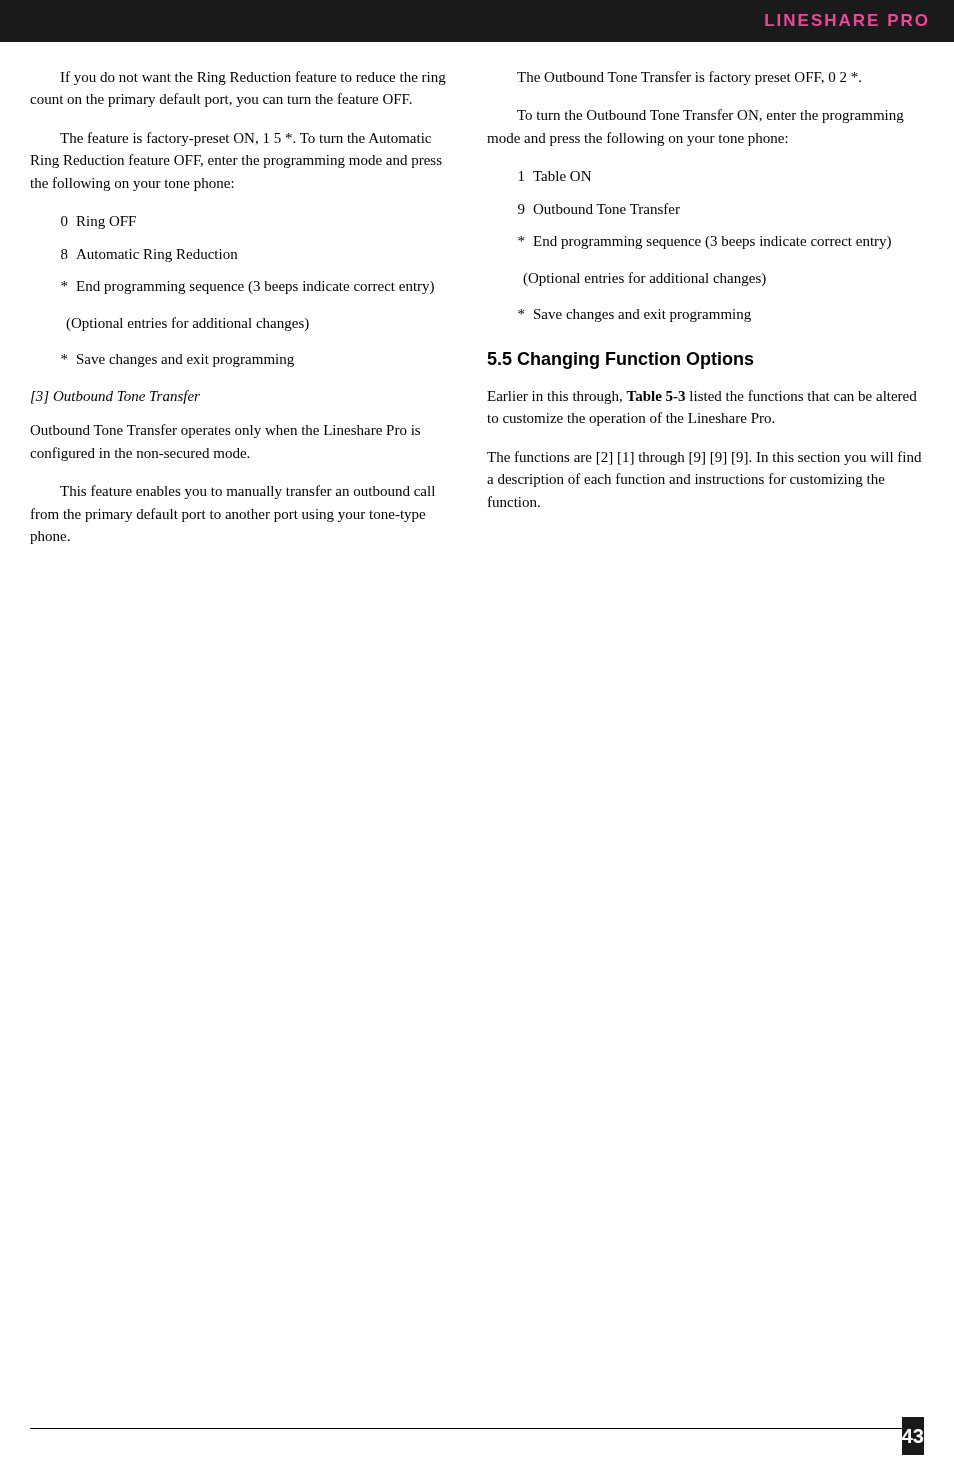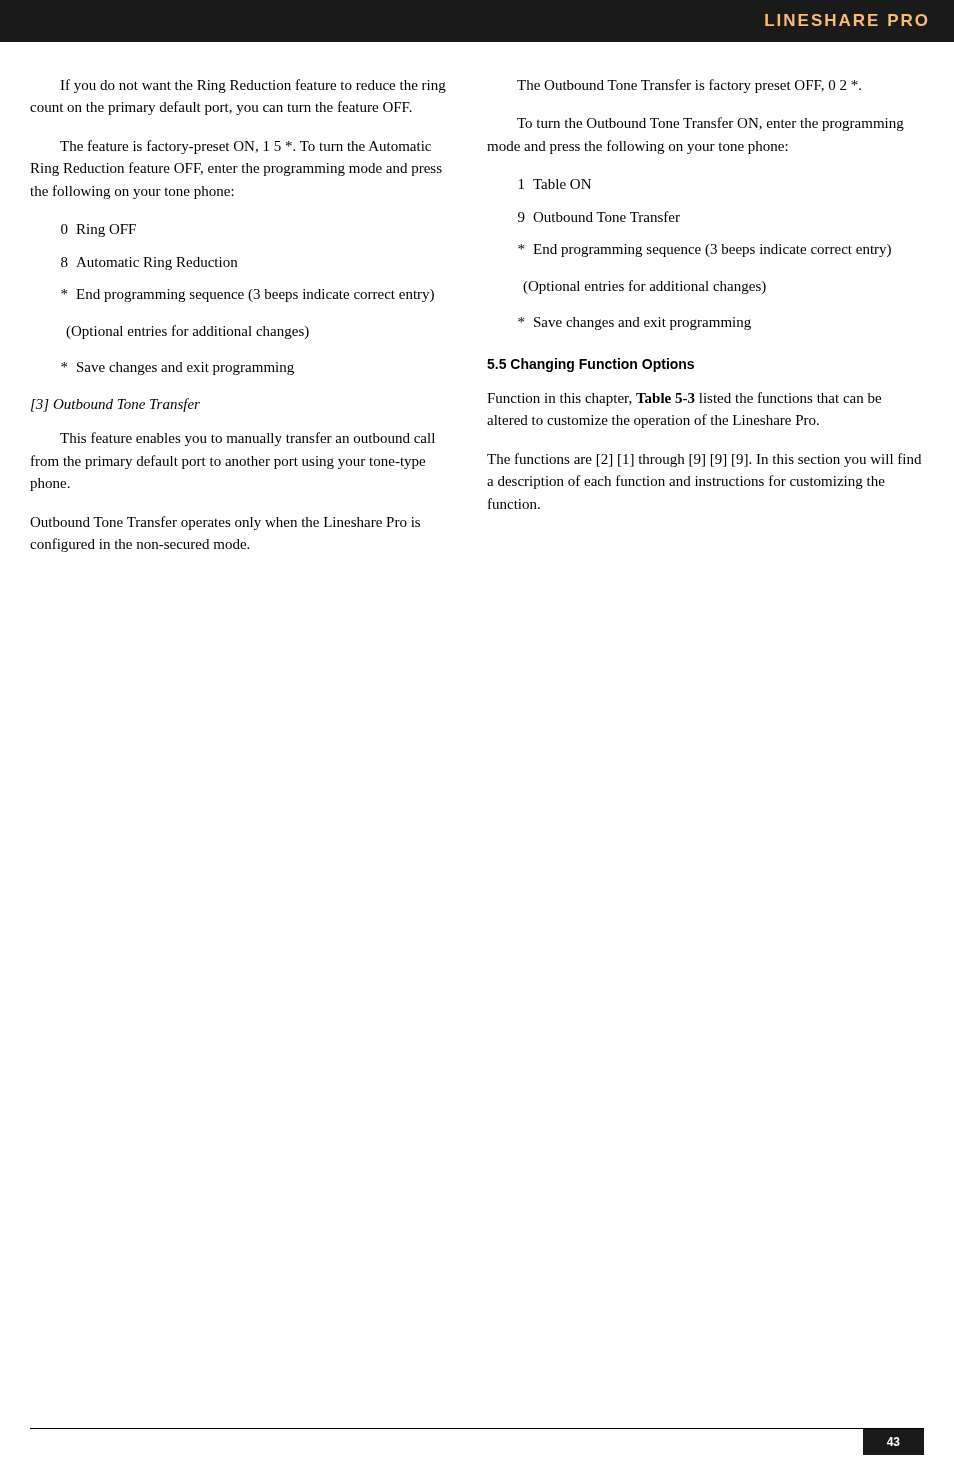--- a/index.html
+++ b/index.html
@@ -14,37 +14,37 @@
       background: #ffffff;
       font-family: Georgia, 'Times New Roman', serif;
       font-size: 15px;
       line-height: 1.5;
       color: #000000;
       position: relative;
     }
 
     .header-bar {
       background: #1a1a1a;
-      color: #fdba74;
+      color: #ec4899;
       text-align: right;
       padding: 8px 24px 8px 0;
       margin-bottom: 0;
     }
 
     .header-bar span {
       font-family: Arial, sans-serif;
       font-weight: bold;
       font-size: 17px;
       letter-spacing: 2px;
       text-transform: uppercase;
     }
 
     .page-content {
       display: flex;
-      padding: 32px 30px 60px 30px;
+      padding: 24px 30px 60px 30px;
       gap: 0;
     }
 
     .left-column {
       width: 50%;
       padding-right: 20px;
     }
 
     .right-column {
       width: 50%;
@@ -86,35 +86,35 @@
     }
 
     .italic-heading {
       font-style: italic;
       margin-bottom: 12px;
     }
 
     .section-heading {
       font-family: Arial, sans-serif;
       font-weight: bold;
-      font-size: 14px;
+      font-size: 18px;
       margin-bottom: 12px;
       margin-top: 20px;
     }
 
     .page-number {
       position: absolute;
       bottom: 20px;
       right: 30px;
       font-family: Arial, sans-serif;
       font-weight: bold;
-      font-size: 12px;
+      font-size: 20px;
       background: #1a1a1a;
       color: #ffffff;
-      padding: 4px 24px;
+      padding: 4px 0;
     }
 
     .bottom-rule {
       position: absolute;
       bottom: 46px;
       left: 30px;
       right: 30px;
       height: 1px;
       background: #000;
     }
@@ -162,25 +162,25 @@
         <span class="key">*</span>
         <span class="desc">Save changes and exit programming</span>
       </div>
     </div>
 
     <div class="text-block italic-heading">
       <span>[3] Outbound Tone Transfer</span>
     </div>
 
     <div class="text-block">
+      <span>Outbound Tone Transfer operates only when the Lineshare Pro is configured in the non-secured mode.</span>
+    </div>
+
+    <div class="text-block">
       <p>This feature enables you to manually transfer an outbound call from the primary default port to another port using your tone-type phone.</p>
-    </div>
-
-    <div class="text-block">
-      <span>Outbound Tone Transfer operates only when the Lineshare Pro is configured in the non-secured mode.</span>
     </div>
 
   </div>
 
   <div class="right-column">
 
     <div class="text-block">
       <p>The Outbound Tone Transfer is factory preset OFF, 0 2 *.</p>
     </div>
 
@@ -212,21 +212,21 @@
         <span class="key">*</span>
         <span class="desc">Save changes and exit programming</span>
       </div>
     </div>
 
     <div class="section-heading">
       <span>5.5  Changing Function Options</span>
     </div>
 
     <div class="text-block">
-      <span>Function in this chapter, </span><strong>Table 5-3</strong><span> listed the functions that can be altered to customize the operation of the Lineshare Pro.</span>
+      <span>Earlier in this through, </span><strong>Table 5-3</strong><span> listed the functions that can be altered to customize the operation of the Lineshare Pro.</span>
     </div>
 
     <div class="text-block">
       <span>The functions are [2] [1] through [9] [9] [9]. In this section you will find a description of each function and instructions for customizing the function.</span>
     </div>
 
   </div>
 
 </div>
 

